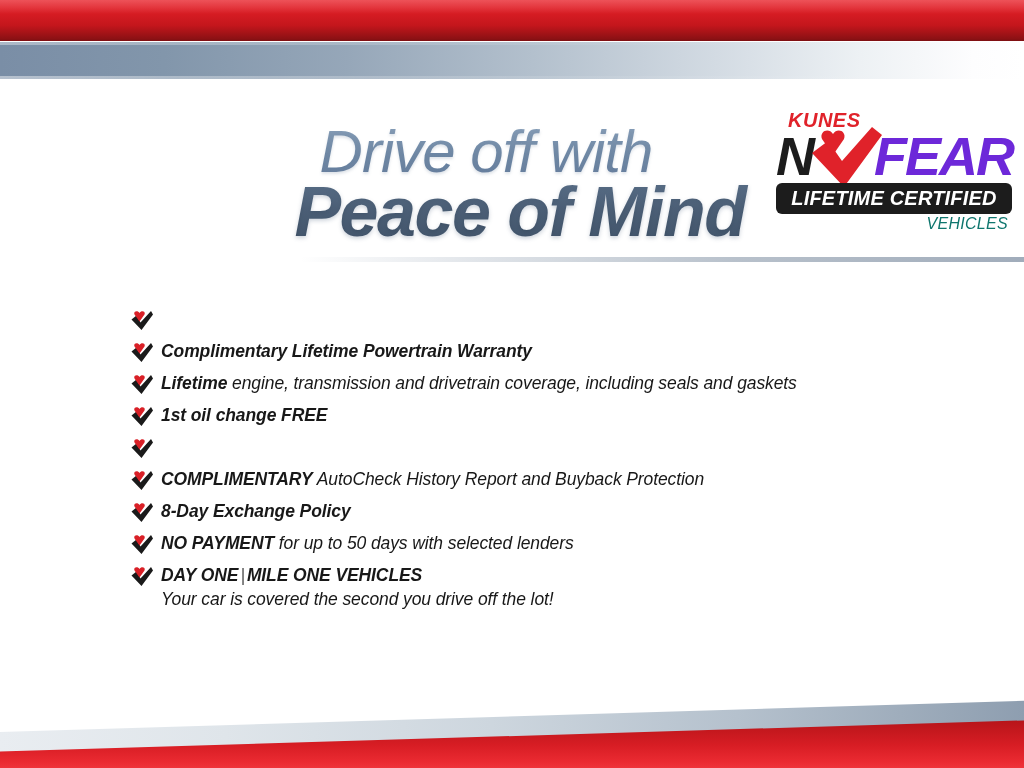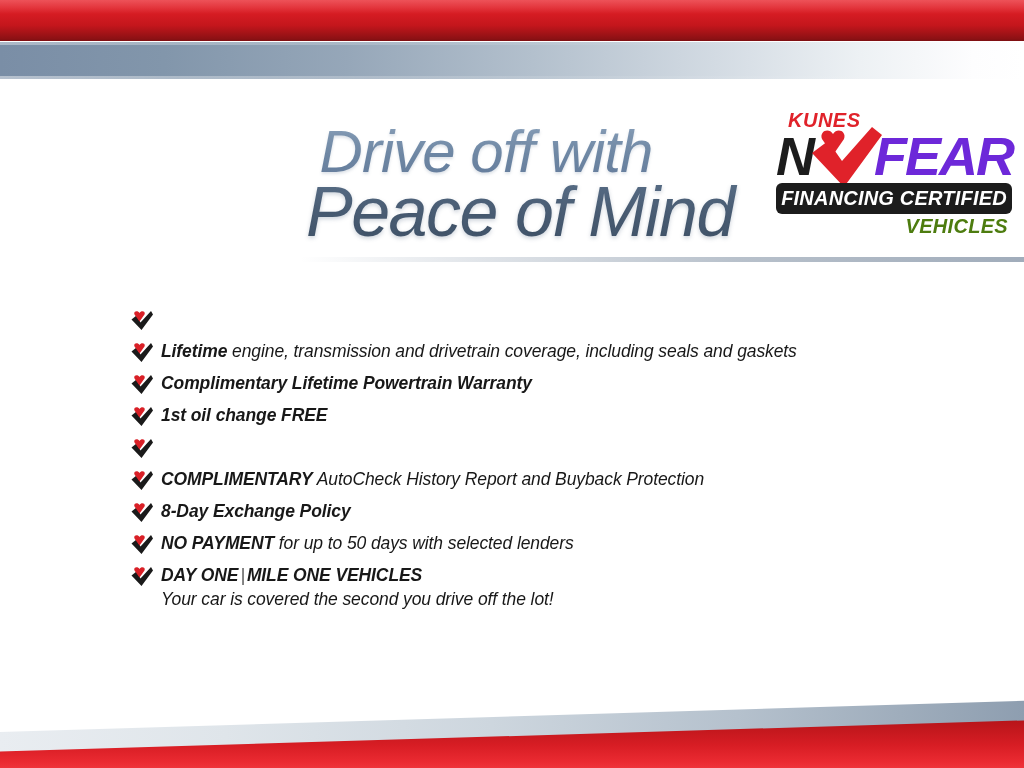--- a/index.html
+++ b/index.html
@@ -88,21 +88,21 @@
     background-clip: text;
     -webkit-text-fill-color: transparent;
     text-shadow: 0 2px 3px rgba(120,140,165,0.25);
     white-space: nowrap;
   }
   .headline-line2 {
     margin-top: -6px;
     margin-left: 68px;
     font-size: 70px;
     font-style: italic;
-    font-weight: 400;
+    font-weight: 700;
     letter-spacing: -1.5px;
     line-height: 1.05;
     color: #41546a;
     background: linear-gradient(to bottom, #5b718a 0%, #46596f 45%, #36485c 100%);
     -webkit-background-clip: text;
     background-clip: text;
     -webkit-text-fill-color: transparent;
     text-shadow: 0 2px 4px rgba(90,110,135,0.30);
     white-space: nowrap;
   }
@@ -190,25 +190,25 @@
     font-weight: 700;
     font-style: italic;
     letter-spacing: 0.2px;
     color: #ffffff;
     line-height: 1.1;
   }
   .logo-vehicles {
     position: absolute;
     right: 4px;
     top: 106px;
-    font-size: 20px;
-    font-weight: 700;
+    font-size: 16px;
+    font-weight: 400;
     font-style: italic;
     letter-spacing: 0.3px;
-    color: #4d7c0f;
+    color: #0f766e;
     line-height: 1;
   }
 
   
   .features {
     position: absolute;
     left: 130px;
     top: 308px;
     width: 840px;
   }
@@ -277,48 +277,48 @@
       <span class="logo-n">N</span>
       <span class="logo-fear">FEAR</span>
       <svg class="logo-check" viewBox="0 0 78 70">
         <path d="M6 28 L22 16 L36 36 L66 2 L76 10 L38 62 Z" fill="#e0222a"></path>
         <path d="M16 14 C13 6, 23 2, 27 9 C31 2, 41 6, 38 14 L27 30 Z" fill="#e0222a"></path>
         <path d="M21 20 L27 28 L33 20 L30 34 L27 38 L24 34 Z" fill="#ffffff" opacity="0.0"></path>
         <path d="M23 19 C21 14, 27 12, 29 16 C31 12, 37 14, 35 19 L29 28 Z" fill="#ffffff" opacity="0.0"></path>
       </svg>
     </div>
     <div class="logo-bar">
-      <div class="logo-bar-text">FINANCING CERTIFIED</div>
+      <div class="logo-bar-text">LIFETIME CERTIFIED</div>
     </div>
     <div class="logo-vehicles">VEHICLES</div>
   </div>
 
   <div class="features">
 
     <div class="feature-row">
       <svg class="check-icon" viewBox="0 0 24 22">
         <path d="M1.5 9.5 L6.5 5.5 L10.5 12.5 L21 1 L23 4.5 L11.5 20 Z" fill="#1a1a1a"></path>
         <path d="M4.5 4.5 C3 1, 8 0, 9.5 3 C11 0, 16 1, 14.5 4.5 L9.5 11.5 Z" fill="#d92027"></path>
       </svg>
     </div>
 
     <div class="feature-row">
       <svg class="check-icon" viewBox="0 0 24 22">
         <path d="M1.5 9.5 L6.5 5.5 L10.5 12.5 L21 1 L23 4.5 L11.5 20 Z" fill="#1a1a1a"></path>
         <path d="M4.5 4.5 C3 1, 8 0, 9.5 3 C11 0, 16 1, 14.5 4.5 L9.5 11.5 Z" fill="#d92027"></path>
       </svg>
+      <div class="feature-text"><b>Complimentary Lifetime Powertrain Warranty</b><span></span></div>
+    </div>
+
+    <div class="feature-row">
+      <svg class="check-icon" viewBox="0 0 24 22">
+        <path d="M1.5 9.5 L6.5 5.5 L10.5 12.5 L21 1 L23 4.5 L11.5 20 Z" fill="#1a1a1a"></path>
+        <path d="M4.5 4.5 C3 1, 8 0, 9.5 3 C11 0, 16 1, 14.5 4.5 L9.5 11.5 Z" fill="#d92027"></path>
+      </svg>
       <div class="feature-text"><b>Lifetime</b><span> engine, transmission and drivetrain coverage, including seals and gaskets</span></div>
-    </div>
-
-    <div class="feature-row">
-      <svg class="check-icon" viewBox="0 0 24 22">
-        <path d="M1.5 9.5 L6.5 5.5 L10.5 12.5 L21 1 L23 4.5 L11.5 20 Z" fill="#1a1a1a"></path>
-        <path d="M4.5 4.5 C3 1, 8 0, 9.5 3 C11 0, 16 1, 14.5 4.5 L9.5 11.5 Z" fill="#d92027"></path>
-      </svg>
-      <div class="feature-text"><b>Complimentary Lifetime Powertrain Warranty</b><span></span></div>
     </div>
 
     <div class="feature-row">
       <svg class="check-icon" viewBox="0 0 24 22">
         <path d="M1.5 9.5 L6.5 5.5 L10.5 12.5 L21 1 L23 4.5 L11.5 20 Z" fill="#1a1a1a"></path>
         <path d="M4.5 4.5 C3 1, 8 0, 9.5 3 C11 0, 16 1, 14.5 4.5 L9.5 11.5 Z" fill="#d92027"></path>
       </svg>
       <div class="feature-text"><b>1st oil change FREE</b><span></span></div>
     </div>
 

